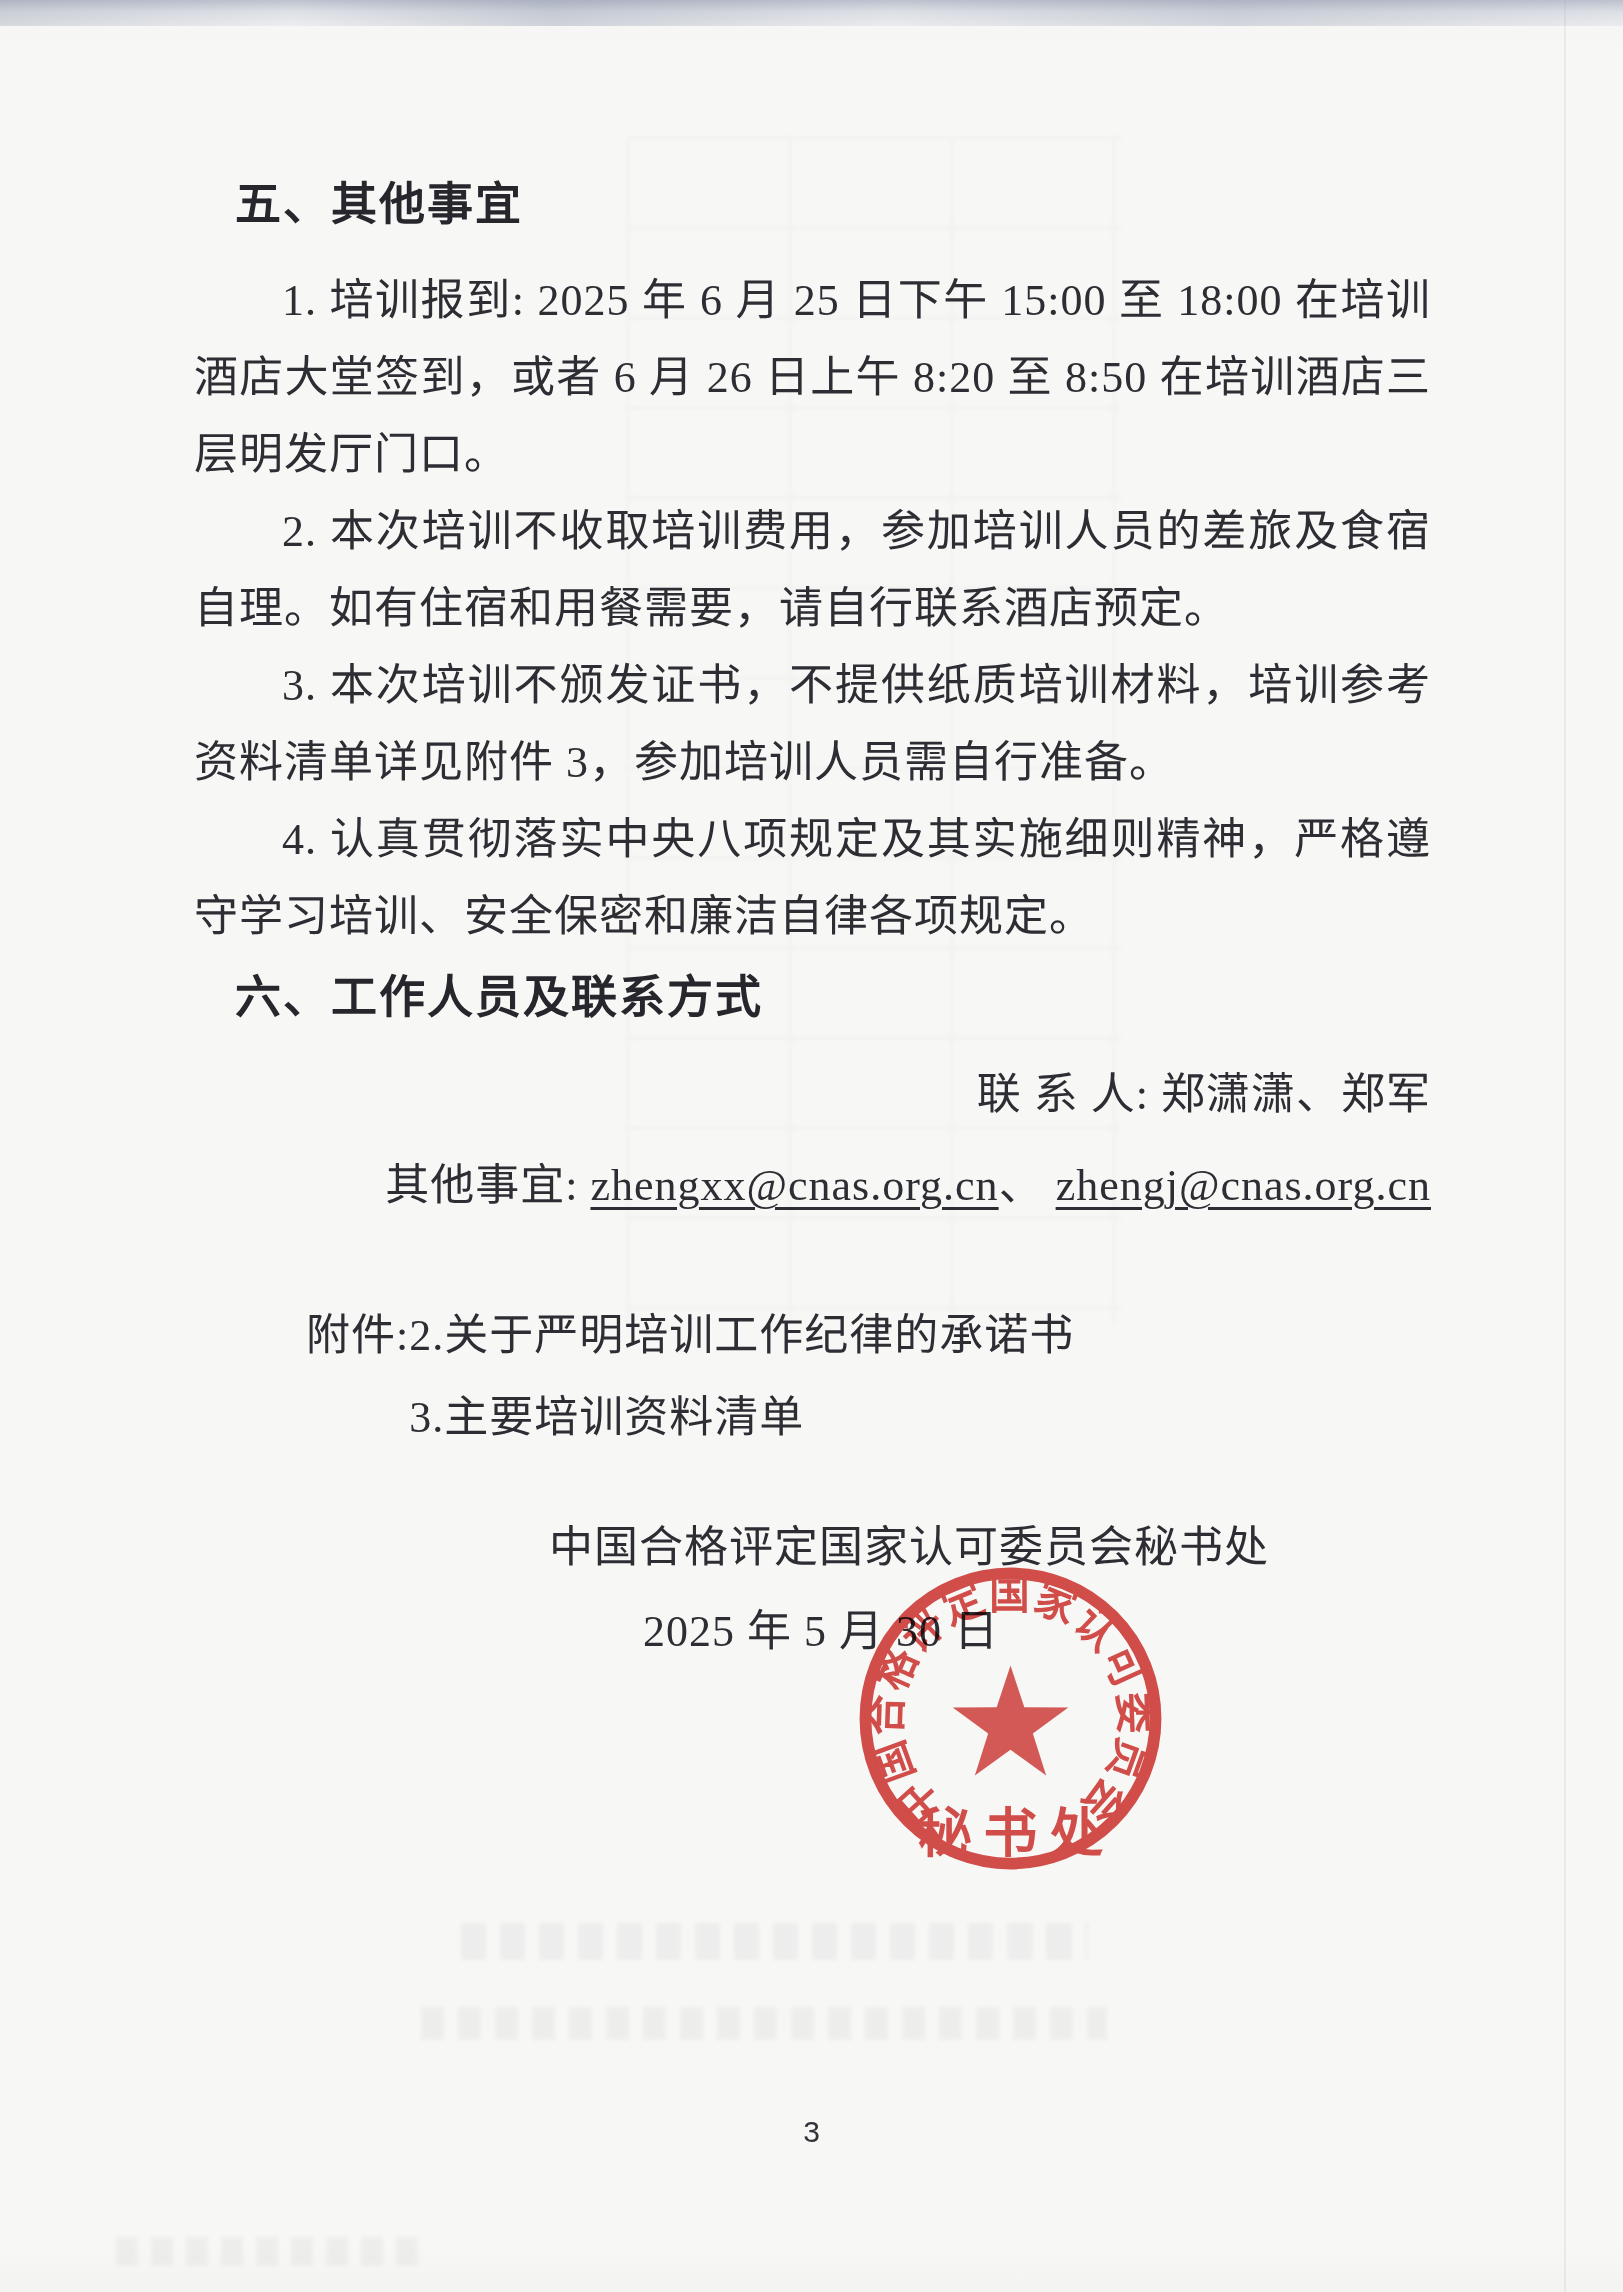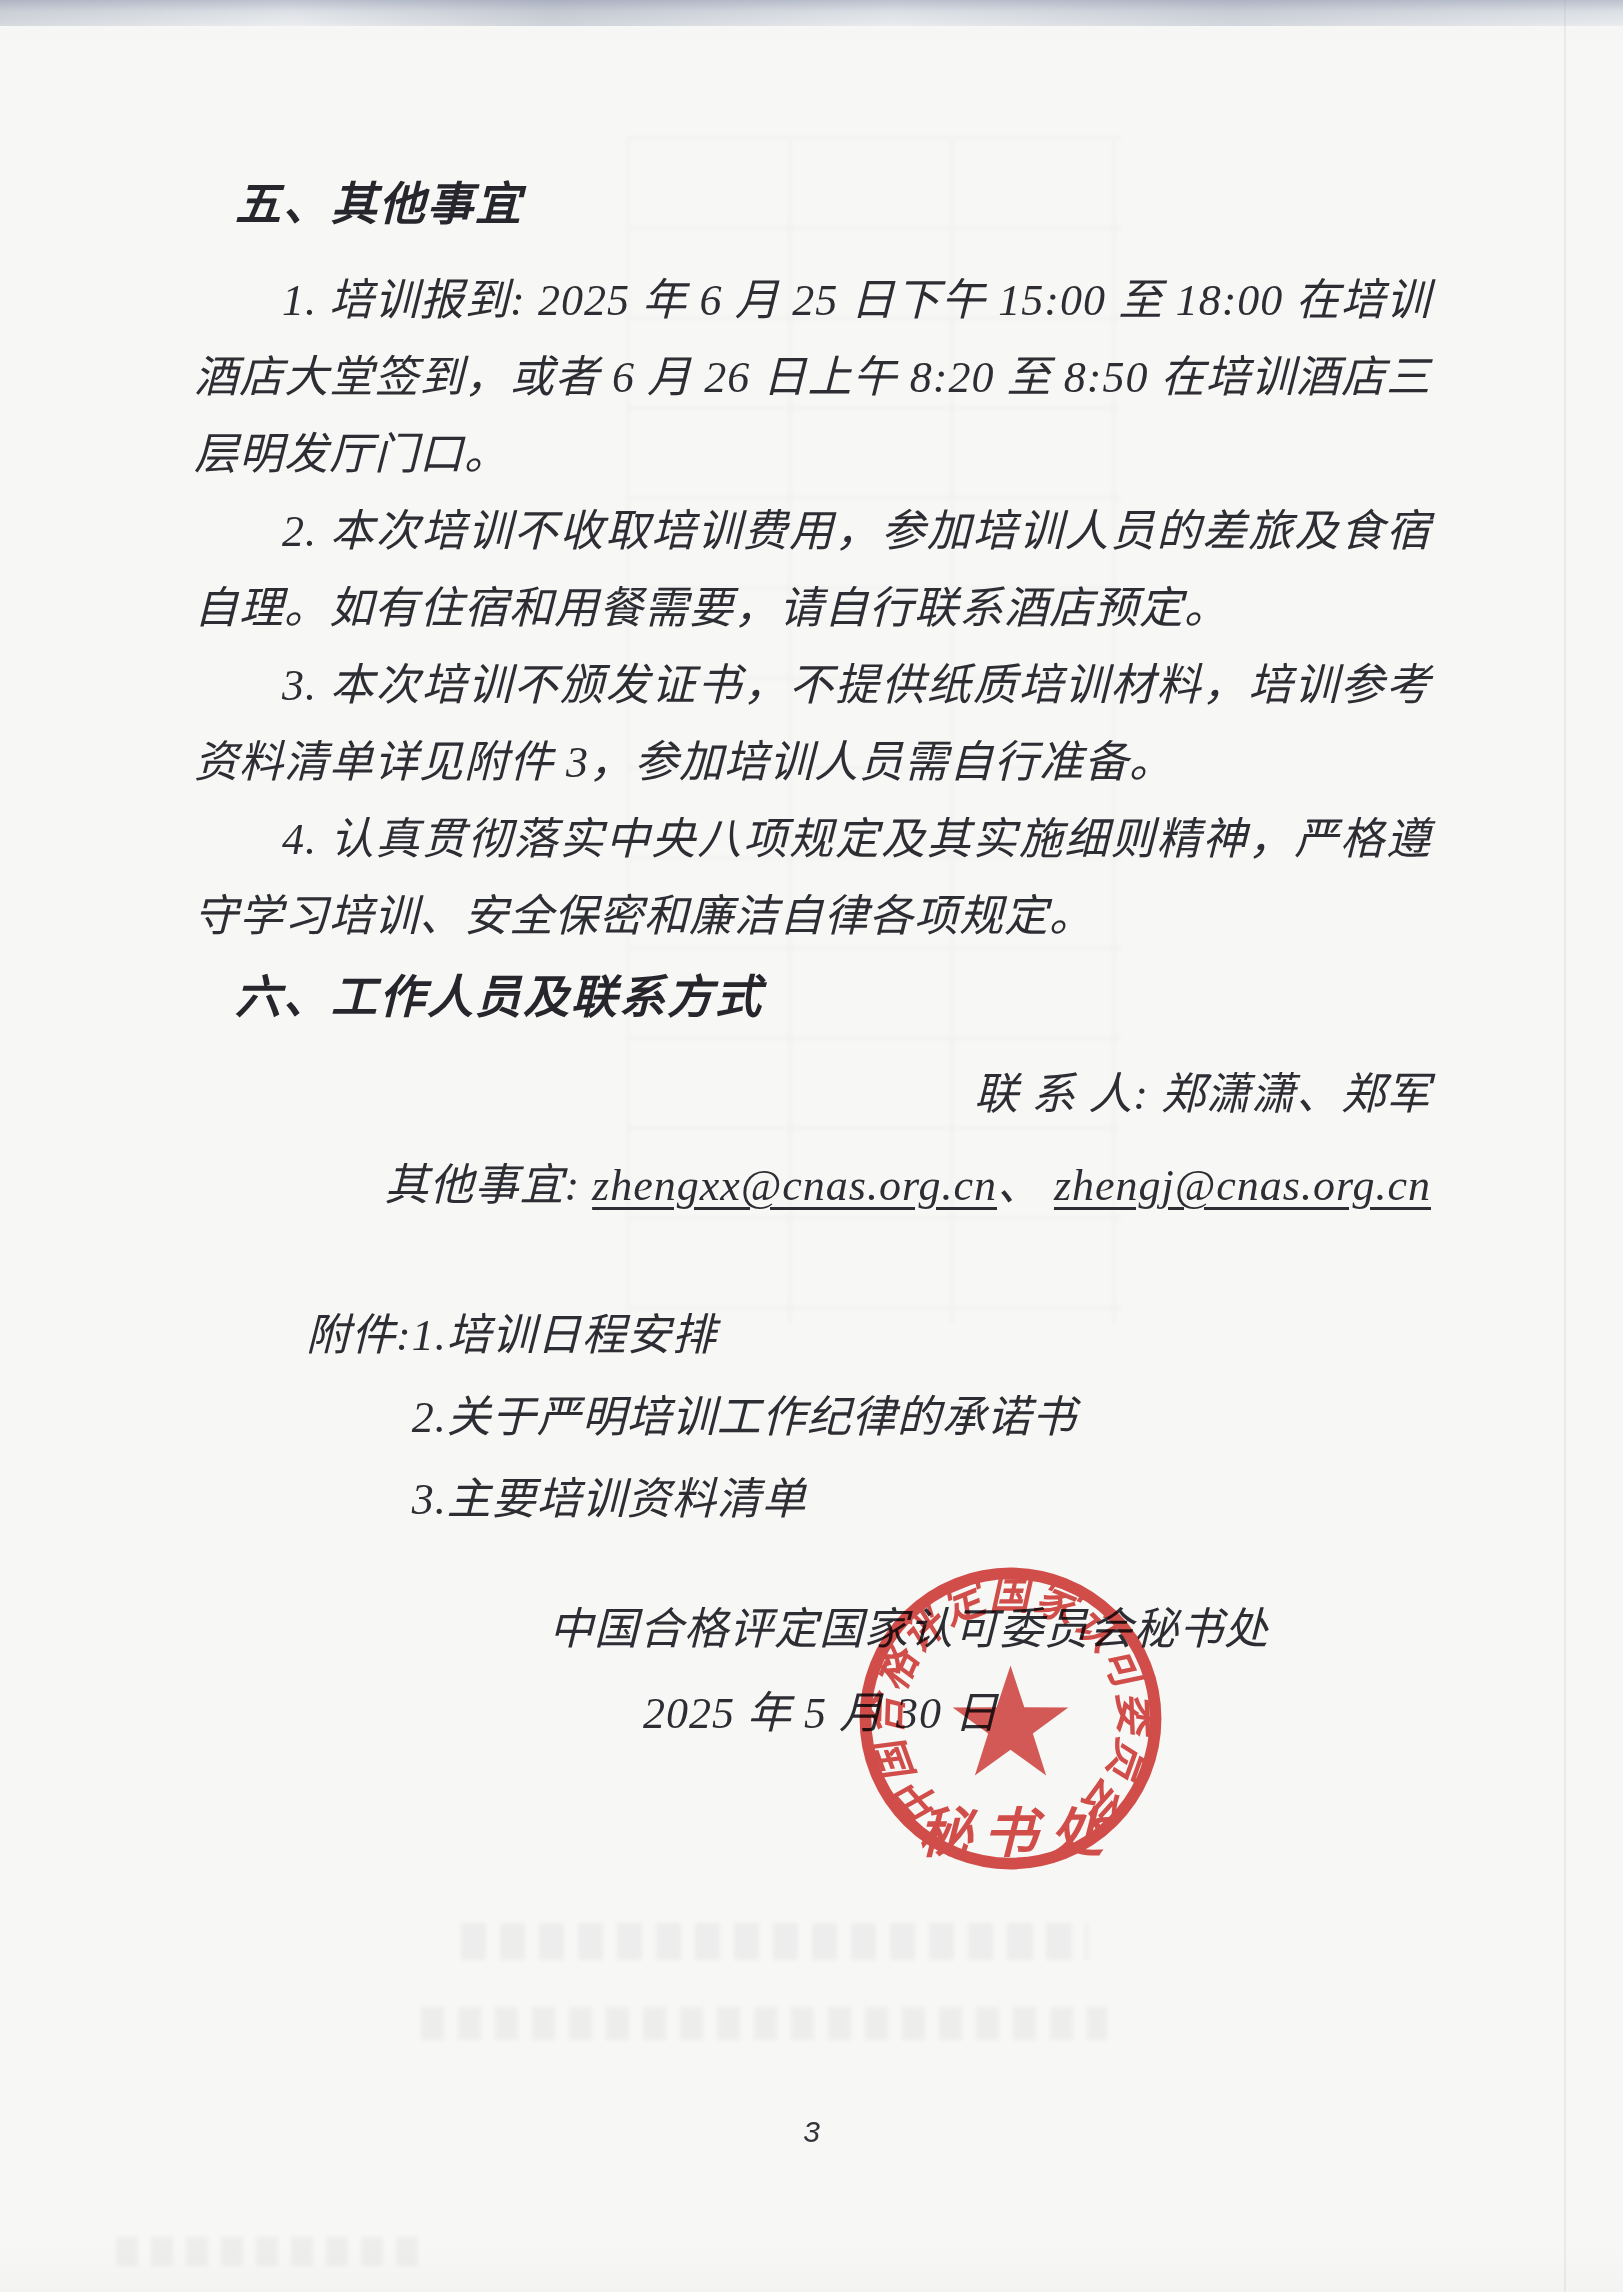--- a/index.html
+++ b/index.html
@@ -10,21 +10,20 @@
   *{box-sizing:border-box;}
   html,body{margin:0;padding:0;background:#e9e9e9;}
   .page{
     position:relative;
     width:1623px;height:2293px;
     margin:0 auto;
     background:linear-gradient(180deg,#f4f5f6 0%,var(--paper) 2%,var(--paper) 98%,#f3f3f1 100%);
     overflow:hidden;
     color:var(--ink);
     font-family:"Liberation Serif","DejaVu Serif",serif;
-    font-style:italic;
   }
   
   .scan-band-top{
     position:absolute;left:0;top:0;width:100%;height:25.5px;
     background:
       linear-gradient(90deg,rgba(120,130,150,.25) 0%,rgba(150,160,180,.10) 18%,rgba(110,120,145,.28) 34%,rgba(150,160,180,.12) 55%,rgba(115,125,150,.26) 76%,rgba(150,160,180,.12) 100%),
       linear-gradient(180deg,rgba(130,140,165,.45) 0%,rgba(160,170,190,.18) 45%,rgba(247,247,245,0) 100%);
   }
   .scan-line-right{
     position:absolute;top:0;right:57px;width:2px;height:100%;
@@ -112,21 +111,20 @@
     <h2 class="sec sec-6">六、工作人员及联系方式</h2>
 
     <p class="contact-line"><span>联 系 人: </span><span>郑潇潇、郑军</span></p>
 
 
     <p class="contact-line"><span>其他事宜: </span><a class="email-link">zhengxx@cnas.org.cn</a><span>、 </span><a class="email-link">zhengj@cnas.org.cn</a></p>
 
     <div class="attachments">
       <span class="att-label">附件: </span>
       <div class="att-items">
-        <div class="att-item">1.培训日程安排</div>
         <div class="att-item">2.关于严明培训工作纪律的承诺书</div>
         <div class="att-item">3.主要培训资料清单</div>
       </div>
     </div>
 
     <div class="signature">
       <p class="sig-org">中国合格评定国家认可委员会秘书处</p>
       <p class="sig-date">2025 年 5 月 30 日</p>
     </div>
 

